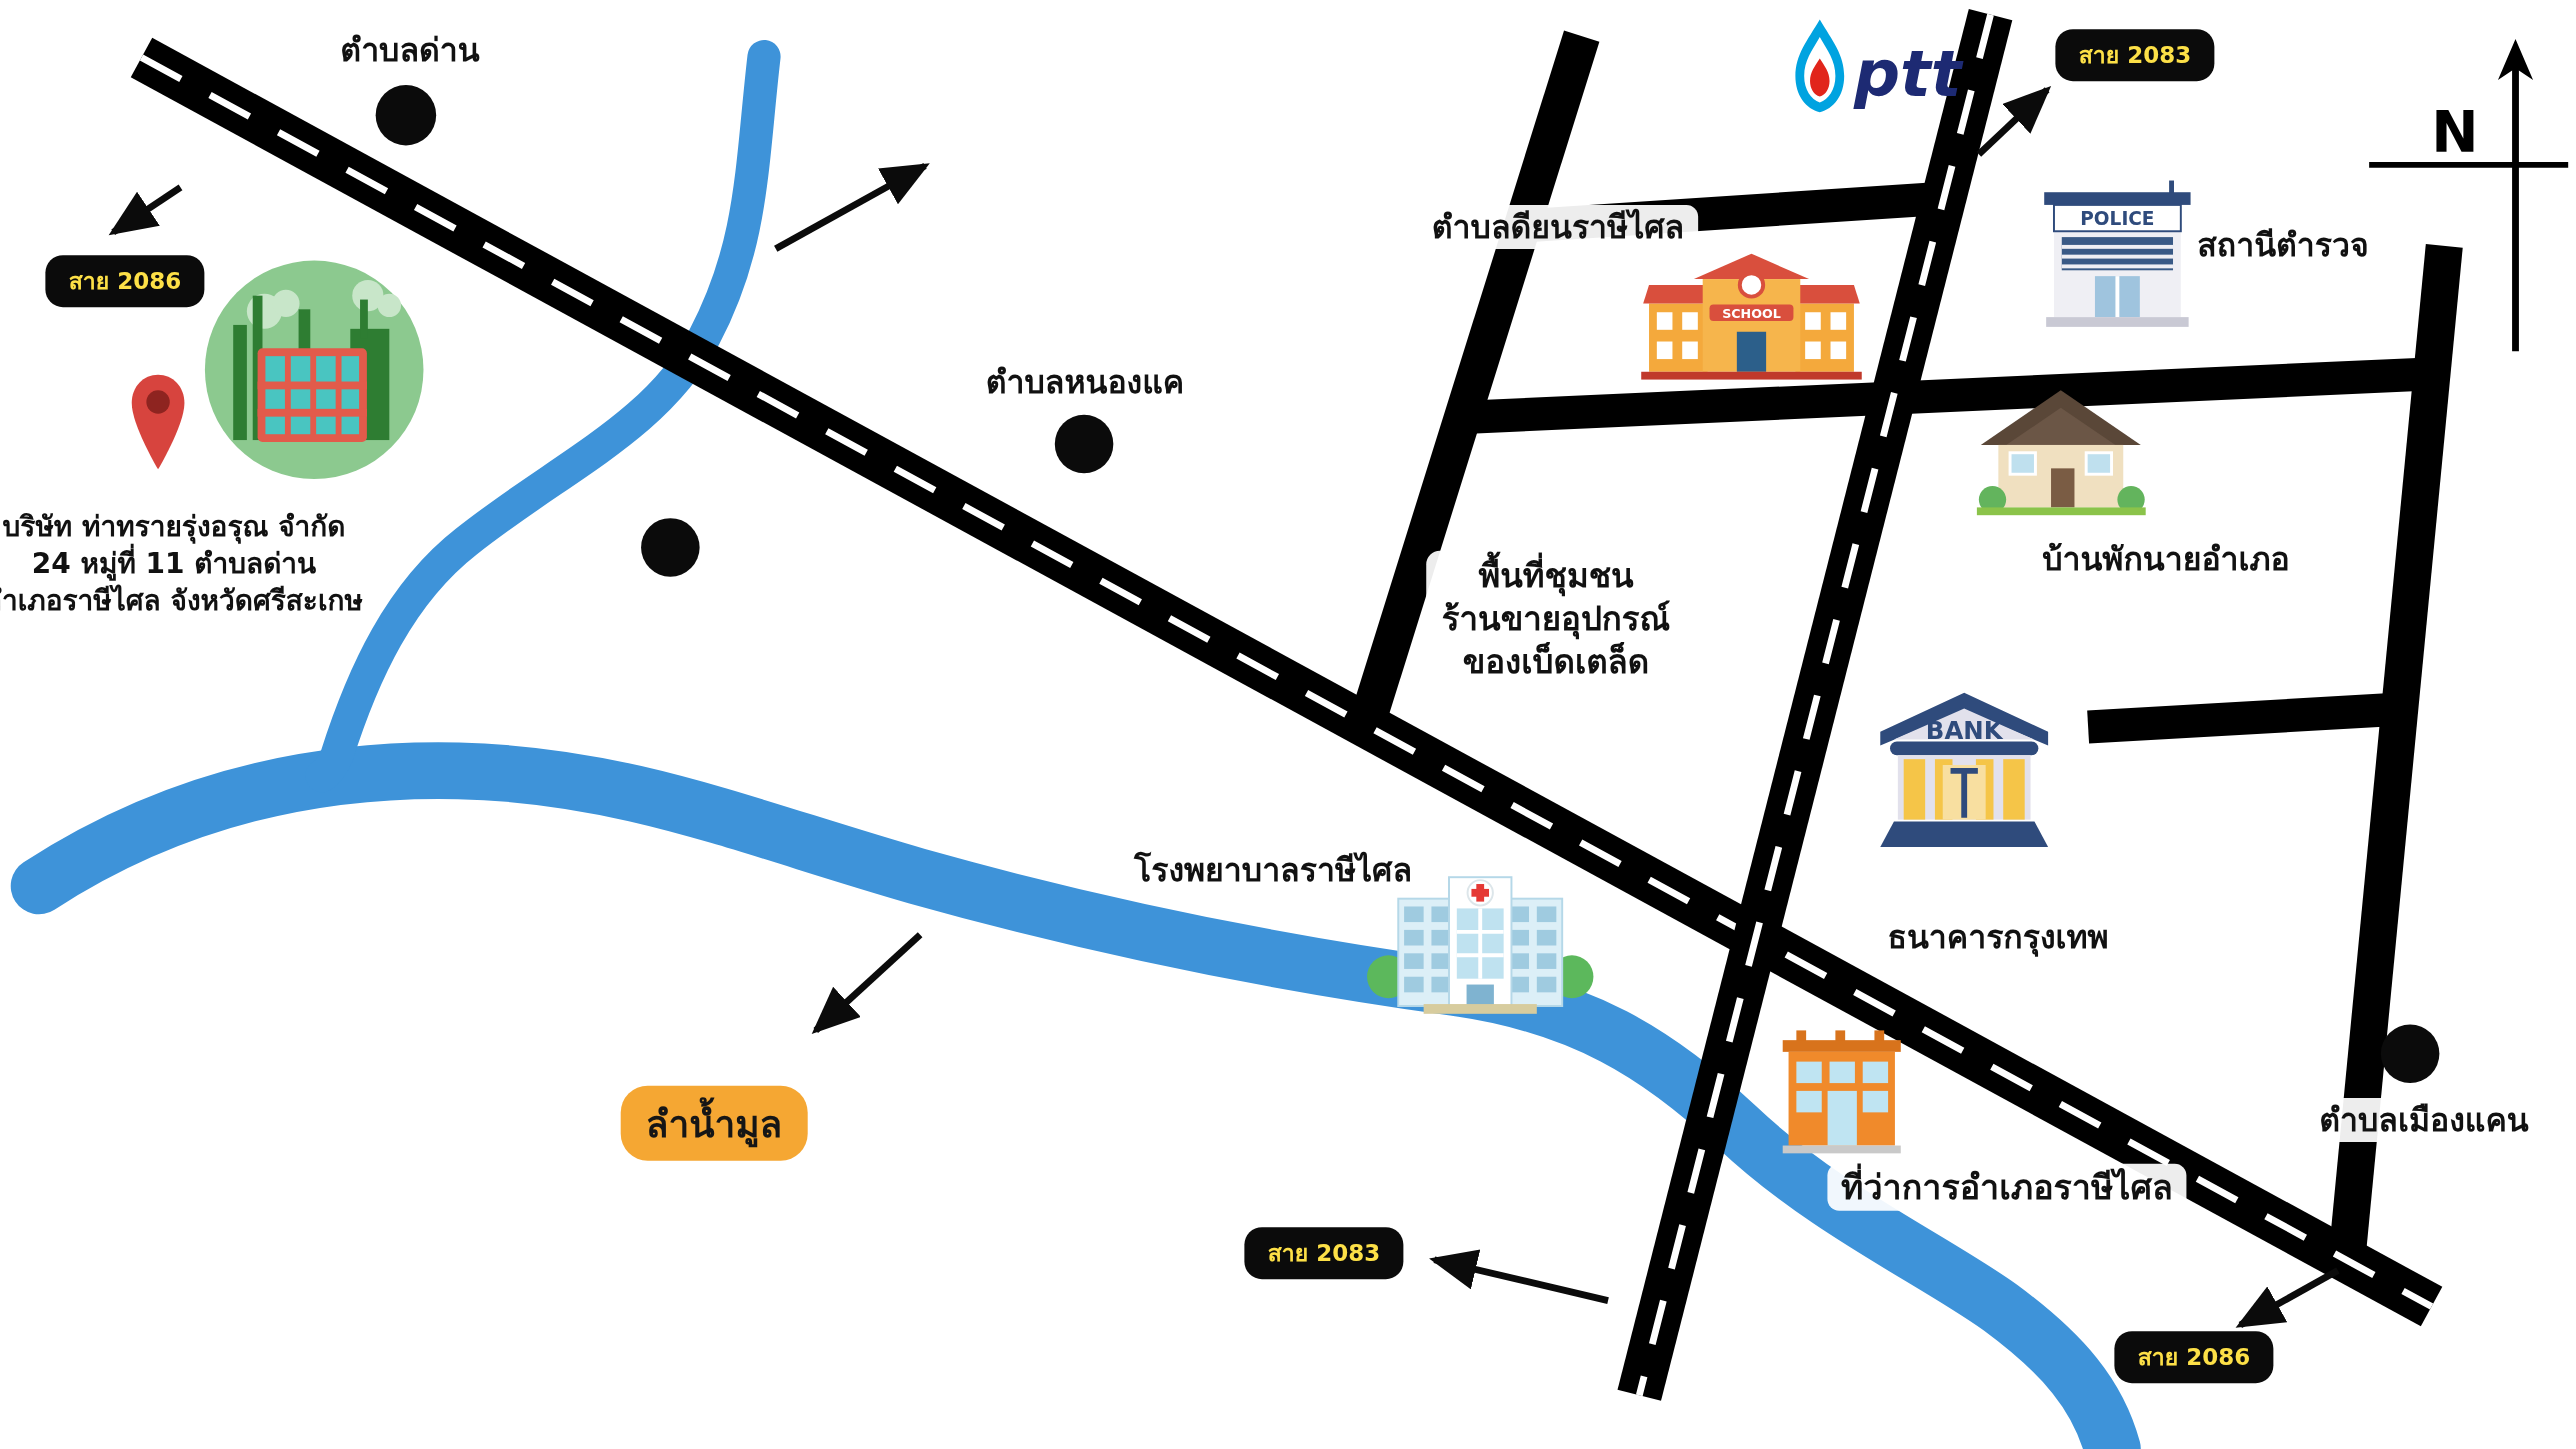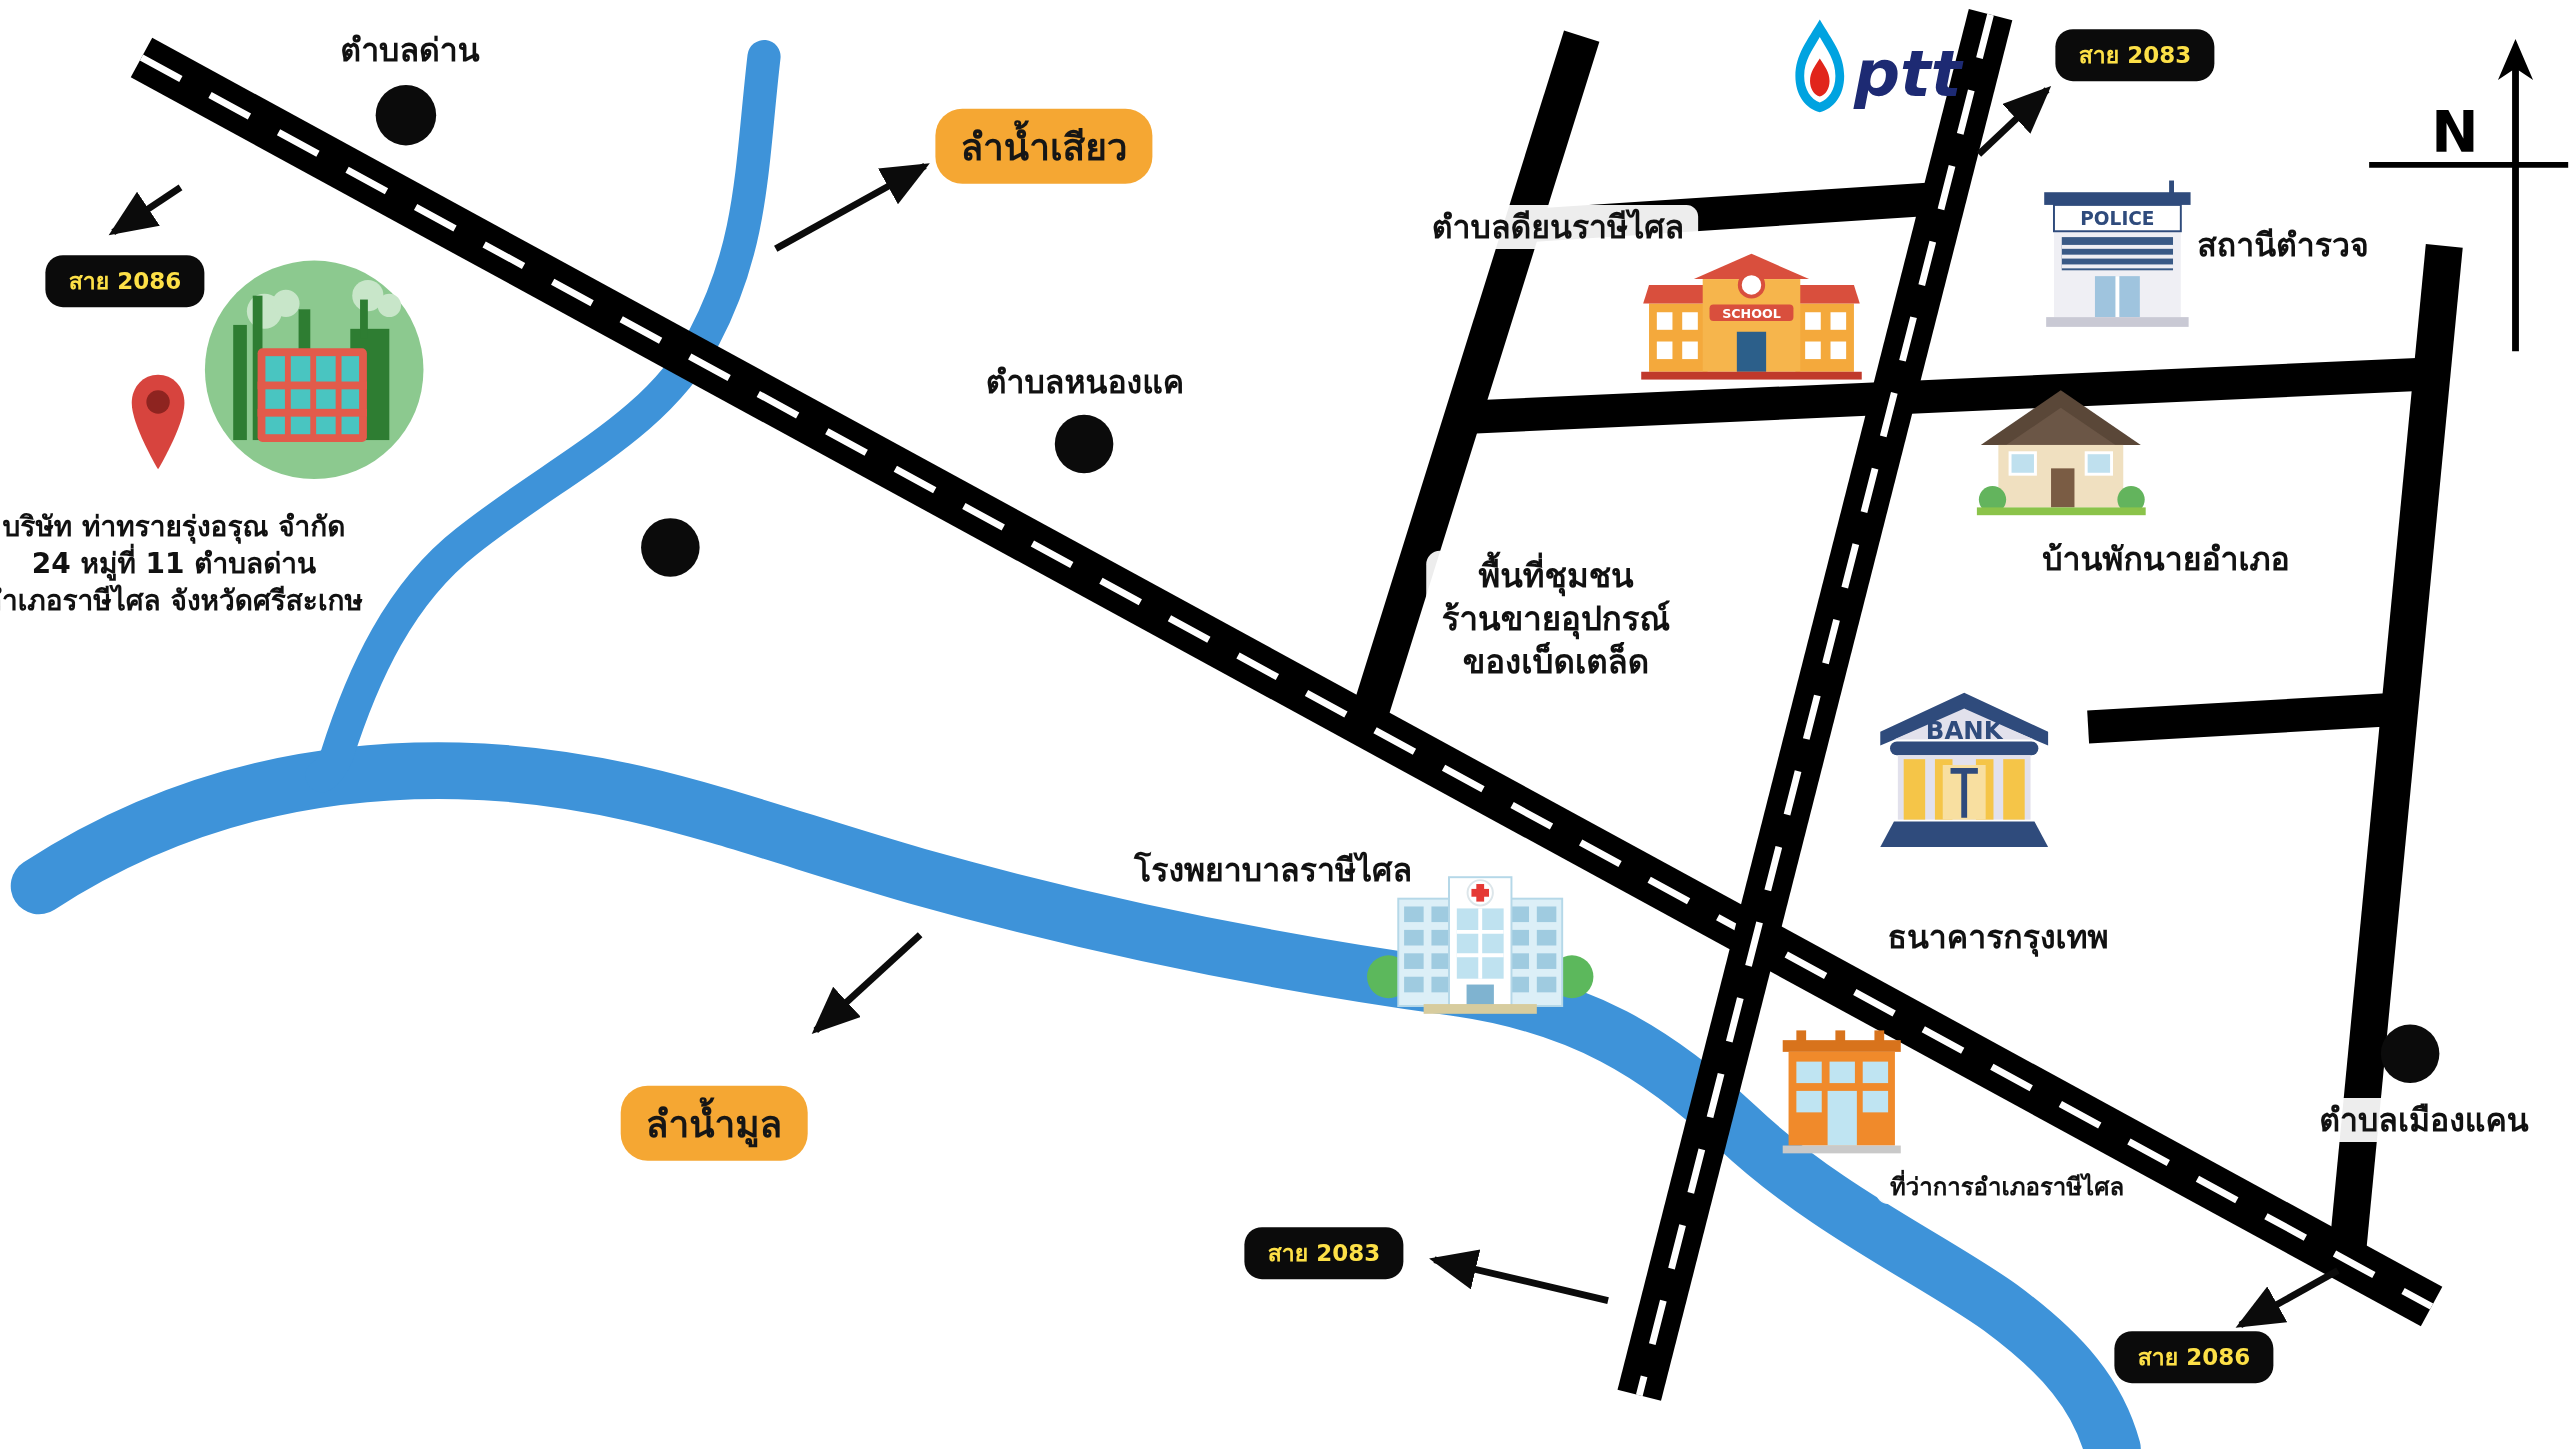--- a/index.html
+++ b/index.html
@@ -17,21 +17,21 @@
     font-weight:700;
     font-size:32px;
     color:#111;
     background:rgba(255,255,255,0.93);
     padding:2px 13.7px;
     border-radius:11.7px;
     white-space:nowrap;
     text-align:center;
     line-height:1.25;
   }
-  .map-label.small{font-size:24px;}
+  .map-label.small{font-size:34px;}
   .multi{
     position:absolute;
     transform:translate(-50%,-50%);
     font-weight:700;
     color:#111;
     background:rgba(255,255,255,0.93);
     border-radius:13.7px;
     padding:3.9px 15.6px;
     text-align:center;
     white-space:nowrap;
@@ -286,17 +286,16 @@
     <div>บริษัท ท่าทรายรุ่งอรุณ  จำกัด</div>
     <div>24 หมู่ที่ 11 ตำบลด่าน</div>
     <div>อำเภอราษีไศล จังหวัดศรีสะเกษ</div>
   </div>
 
   <div class="route-badge" style="left:125px;top:281px;">สาย 2086</div>
   <div class="route-badge" style="left:2135px;top:55px;">สาย 2083</div>
   <div class="route-badge" style="left:1324px;top:1253px;">สาย 2083</div>
   <div class="route-badge" style="left:2194px;top:1357px;">สาย 2086</div>
 
-  <div class="river-badge" style="left:1044px;top:146px;">ลำน้ำเสียว</div>
   <div class="river-badge" style="left:714px;top:1123px;">ลำน้ำมูล</div>
 
 </div>
 
 
 </body></html>

